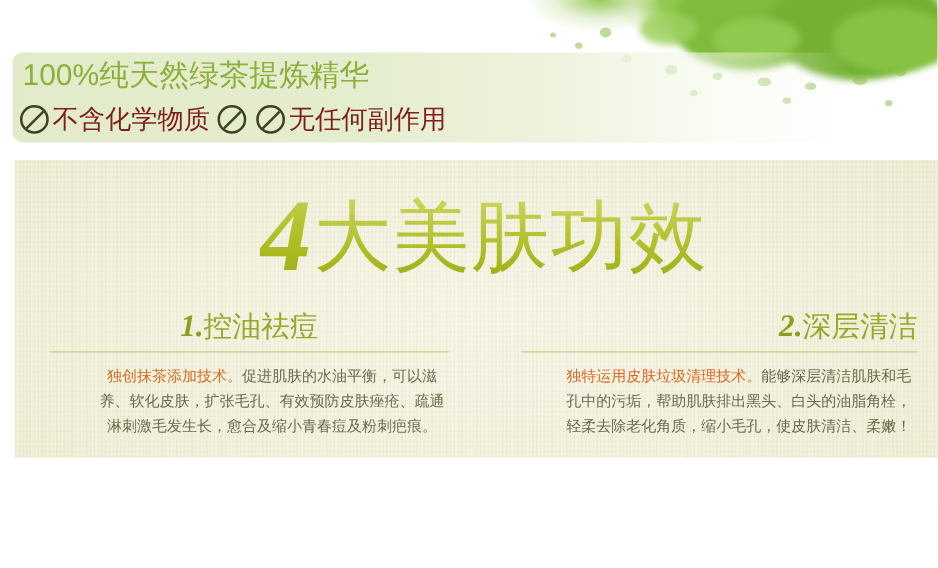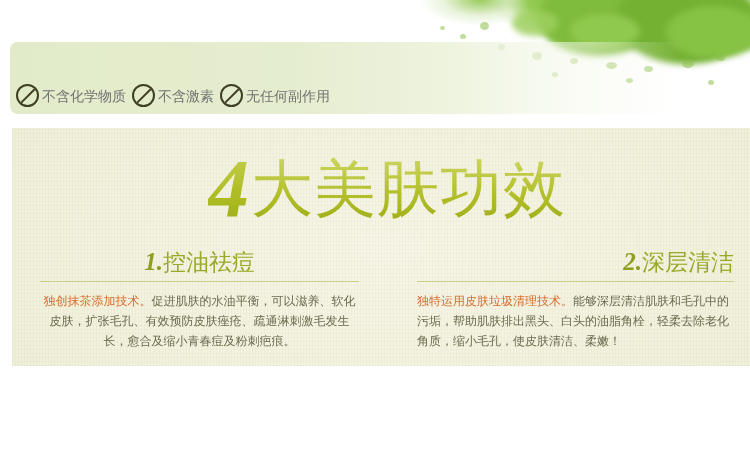--- a/index.html
+++ b/index.html
@@ -78,22 +78,22 @@
     font-size: 24px;
     color: #8cb03a;
     letter-spacing: 0px;
     white-space: nowrap;
     line-height: 1;
   }
   .banner-line2 {
     position: absolute;
     left: 16px;
     top: 84px;
-    font-size: 14px;
-    color: #737373;
+    font-size: 21px;
+    color: #7f1d1d;
     white-space: nowrap;
     line-height: 1;
     display: flex;
     align-items: center;
   }
   .claim {
     display: inline-flex;
     align-items: center;
     white-space: nowrap;
   }
@@ -200,20 +200,21 @@
     color: #8f9e1e;
   }
 
   .sec-body {
     margin-top: 9px;
     font-size: 12px;
     line-height: 20px;
     color: #6c6a4e;
     text-align: justify;
     text-justify: inter-ideograph;
+    margin-left: 36px;
   }
   .col-left .sec-body { text-align: center; }
   .col-right .sec-body { text-align: left; }
   .hl {
     color: #d86a29;
   }
 </style>
 </head>
 <body>
 
@@ -238,29 +239,29 @@
       <div class="powder-speck" style="left:262px;top:60px;width:12px;height:8px;"></div>
       <div class="powder-speck" style="left:296px;top:54px;width:9px;height:7px;"></div>
       <div class="powder-speck" style="left:20px;top:26px;width:5px;height:4px;"></div>
       <div class="powder-speck" style="left:132px;top:72px;width:6px;height:5px;"></div>
       <div class="powder-speck" style="left:206px;top:78px;width:7px;height:5px;"></div>
       <div class="powder-speck" style="left:288px;top:80px;width:6px;height:5px;"></div>
     </div>
 
     <div class="banner-card"></div>
 
+    <div class="banner-line1">100%纯天然绿茶提炼精华</div>
 
     <div class="banner-line2">
       <span class="claim">
         <span class="no-icon"></span>
         <span class="claim-text">不含化学物质</span>
       </span>
       <span class="claim">
         <span class="no-icon"></span>
-        <span class="claim-text">不含激素</span>
       </span>
       <span class="claim">
         <span class="no-icon"></span>
         <span class="claim-text">无任何副作用</span>
       </span>
     </div>
   </div>
 
   <div id="main">
 

